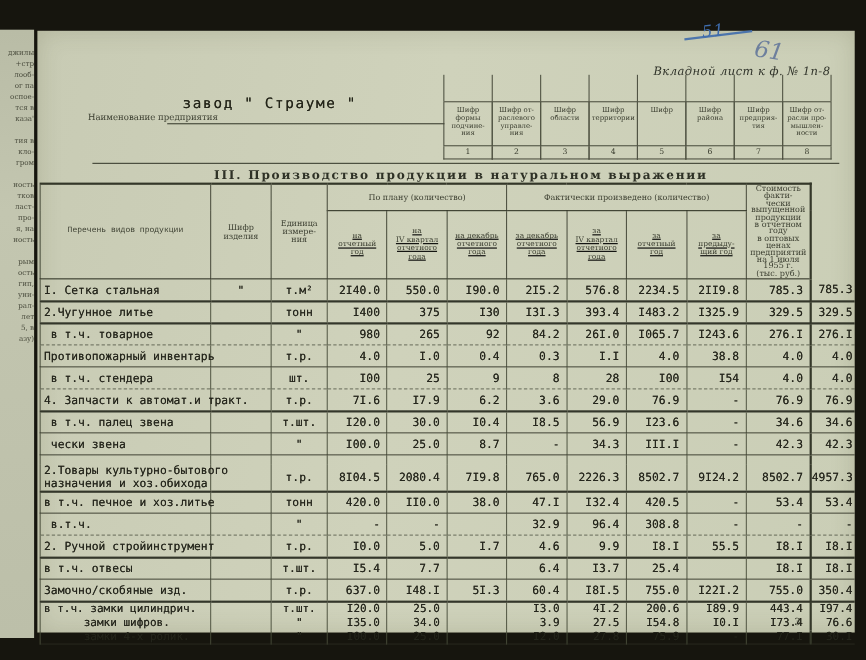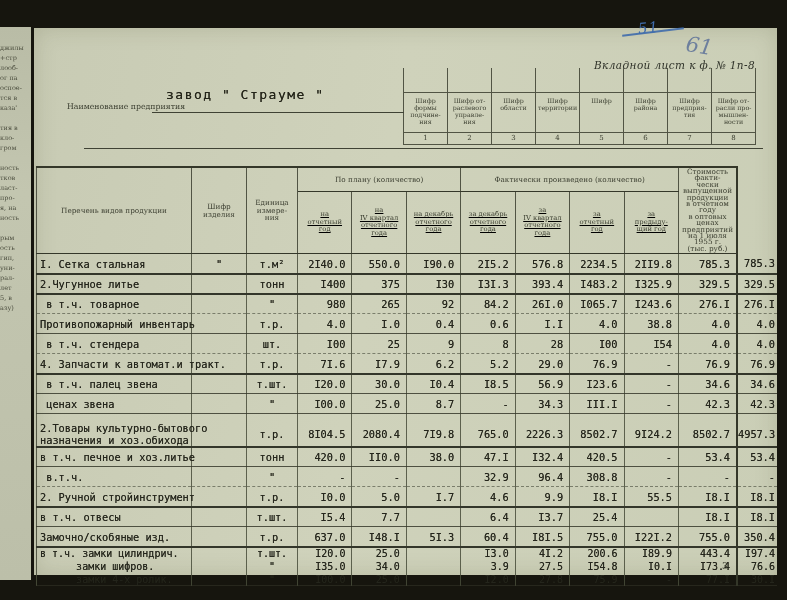--- a/index.html
+++ b/index.html
@@ -9,21 +9,21 @@
     font-family:"DejaVu Sans Mono", monospace;
   }
   
   .left-strip{
     position:absolute;left:0;top:27px;width:31px;height:553px;
     background:linear-gradient(180deg,#b9bca6,#c3c6b0 30%,#bcbfa9);
     padding-top:16px;box-sizing:border-box;
   }
   .frag{
     font:6.5px "DejaVu Serif", serif;color:#4a4c3d;
-    padding-right:16px;height:10px;line-height:10px;
+    text-align:right;padding-right:0;height:10px;line-height:10px;
     white-space:nowrap;overflow:hidden;
   }
   
   .page{
     position:absolute;left:34px;top:28px;width:743px;height:547px;
     background:linear-gradient(100deg,#c8cbb4 0%,#cfd2bb 45%,#caceb6 100%);
     box-shadow:inset 0 0 22px rgba(70,70,40,.18);
   }
   .pre{white-space:pre-line;}
   
@@ -50,21 +50,21 @@
   .cl{
     height:41px;border:1px solid #515444;box-sizing:border-box;
     font:6.3px "DejaVu Serif", serif;line-height:7px;color:#3b3e30;
     text-align:center;padding-top:4px;
   }
   .cn{
     height:12px;border:1px solid #515444;border-top:0;box-sizing:border-box;
     font:7px "DejaVu Serif", serif;color:#3b3e30;text-align:center;line-height:11px;
   }
   
-  .ent-label{position:absolute;left:33px;top:74px;font:7.8px "DejaVu Serif", serif;color:#3a3d2f;}
+  .ent-label{position:absolute;left:46px;top:74px;font:7.8px "DejaVu Serif", serif;color:#3a3d2f;}
   .ent-value{
     position:absolute;left:132px;top:59px;
     font:13px "DejaVu Sans Mono", monospace;color:#232419;letter-spacing:1.5px;
     text-shadow:0 0 .5px rgba(30,30,18,.8);
   }
   .ent-line{position:absolute;left:118px;top:84px;width:252px;border-bottom:1px solid #3f4234;}
   .rule-full{position:absolute;left:50px;top:120px;width:679px;border-bottom:1.3px solid #3f4234;}
   .section-title{
     position:absolute;left:60px;top:125px;width:650px;text-align:center;
     font:bold 11px "DejaVu Serif", serif;color:#2e3126;letter-spacing:1.6px;
@@ -73,21 +73,21 @@
   table.main{
     position:absolute;left:0;top:138px;width:741px;margin-left:2px;
     border-collapse:collapse;table-layout:fixed;
   }
   .main th{
     border:1px solid #515444;
     font:6.8px "DejaVu Serif", serif;line-height:7.6px;color:#3b3e30;
     font-weight:normal;text-align:center;vertical-align:middle;padding:1px;
   }
   .main thead tr.h-group th{border-top:2px solid #343729;height:15px;font-size:7.3px;}
-  .main th.c-name{font-size:8px;}
+  .main th.c-name{font-size:8px;font-family:Liberation Mono, monospace;}
   .main th.c-cost{font-size:5.7px;line-height:6.4px;border-right:2px solid #343729;}
   .main th.c-extra,.main th.c-extra *{border:none !important;background:transparent;}
   .main tr.h-sub{height:48px;text-decoration:underline;}
   .main thead tr th{border-bottom:1.6px solid #343729;}
   .main td{
     font:10.3px "DejaVu Sans Mono", monospace;color:#24251c;
     text-shadow:0 0 .4px rgba(30,30,18,.75);
     border-right:1px solid rgba(72,76,58,.85);
     vertical-align:middle;padding:0;overflow:visible;
   }
@@ -203,20 +203,21 @@
 ности</div>
         <div class="cn">8</div>
       </div>
     </div>
 
   <span class="ent-label">Наименование предприятия</span>
   <span class="ent-value">завод " Страуме "</span>
   <div class="ent-line"></div>
 
   <div class="rule-full"></div>
+  <div class="section-title">III. Производство продукции в натуральном выражении</div>
 
   <table class="main">
     <thead>
       <tr class="h-group">
         <th rowspan="2" class="c-name" style="width:152px">Перечень видов продукции</th>
         <th rowspan="2" class="pre" style="width:52px">Шифр
 изделия</th>
         <th rowspan="2" class="pre" style="width:48px">Единица
 измере-
 ния</th>
@@ -301,21 +302,21 @@
           <td class="td-val v7">276.I</td>
           <td class="td-val v8">276.I</td>
         </tr>
         <tr class="sep-solid">
           <td class="td-name"><div>Противопожарный инвентарь</div></td>
           <td class="td-code"></td>
           <td class="td-unit">т.р.</td>
           <td class="td-val v0">4.0</td>
           <td class="td-val v1">I.0</td>
           <td class="td-val v2">0.4</td>
-          <td class="td-val v3">0.6</td>
+          <td class="td-val v3">0.3</td>
           <td class="td-val v4">I.I</td>
           <td class="td-val v5">4.0</td>
           <td class="td-val v6">38.8</td>
           <td class="td-val v7">4.0</td>
           <td class="td-val v8">4.0</td>
         </tr>
         <tr class="sep-dashed">
           <td class="td-name"><div> в т.ч. стендера</div></td>
           <td class="td-code"></td>
           <td class="td-unit">шт.</td>
@@ -329,21 +330,21 @@
           <td class="td-val v7">4.0</td>
           <td class="td-val v8">4.0</td>
         </tr>
         <tr class="sep-heavy">
           <td class="td-name"><div>4. Запчасти к автомат.и тракт.</div></td>
           <td class="td-code"></td>
           <td class="td-unit">т.р.</td>
           <td class="td-val v0">7I.6</td>
           <td class="td-val v1">I7.9</td>
           <td class="td-val v2">6.2</td>
-          <td class="td-val v3">5.2</td>
+          <td class="td-val v3">3.6</td>
           <td class="td-val v4">29.0</td>
           <td class="td-val v5">76.9</td>
           <td class="td-val v6">-</td>
           <td class="td-val v7">76.9</td>
           <td class="td-val v8">76.9</td>
         </tr>
         <tr class="sep-solid">
           <td class="td-name"><div> в т.ч. палец звена</div></td>
           <td class="td-code"></td>
           <td class="td-unit">т.шт.</td>
@@ -351,21 +352,21 @@
           <td class="td-val v1">30.0</td>
           <td class="td-val v2">I0.4</td>
           <td class="td-val v3">I8.5</td>
           <td class="td-val v4">56.9</td>
           <td class="td-val v5">I23.6</td>
           <td class="td-val v6">-</td>
           <td class="td-val v7">34.6</td>
           <td class="td-val v8">34.6</td>
         </tr>
         <tr class="sep-solid">
-          <td class="td-name"><div> ценах звена</div></td>
+          <td class="td-name"><div> чески звена</div></td>
           <td class="td-code"></td>
           <td class="td-unit">"</td>
           <td class="td-val v0">I00.0</td>
           <td class="td-val v1">25.0</td>
           <td class="td-val v2">8.7</td>
           <td class="td-val v3">-</td>
           <td class="td-val v4">34.3</td>
           <td class="td-val v5">III.I</td>
           <td class="td-val v6">-</td>
           <td class="td-val v7">42.3</td>

